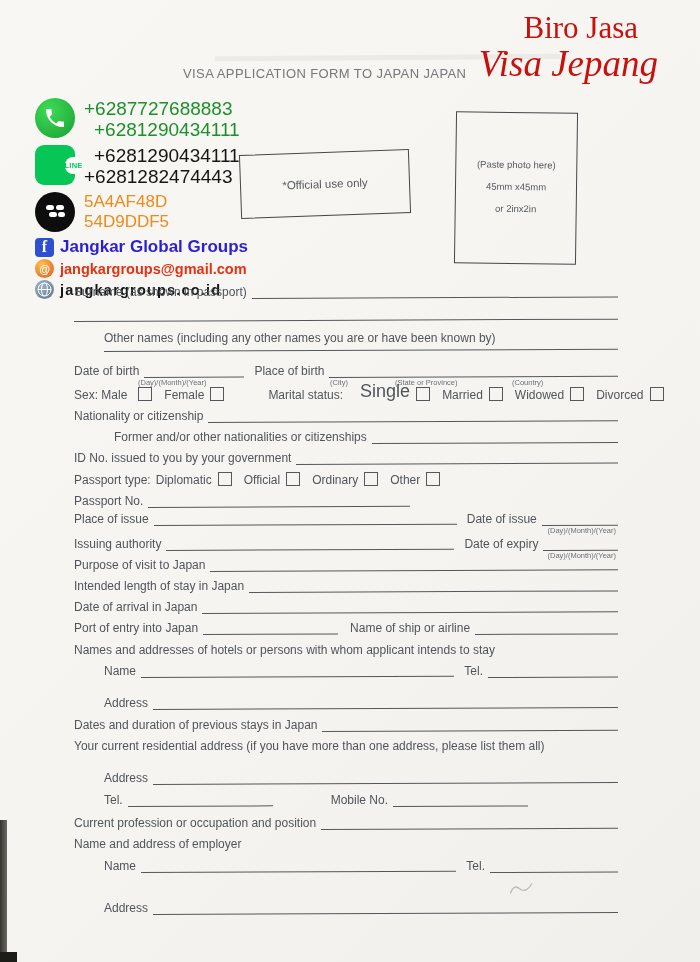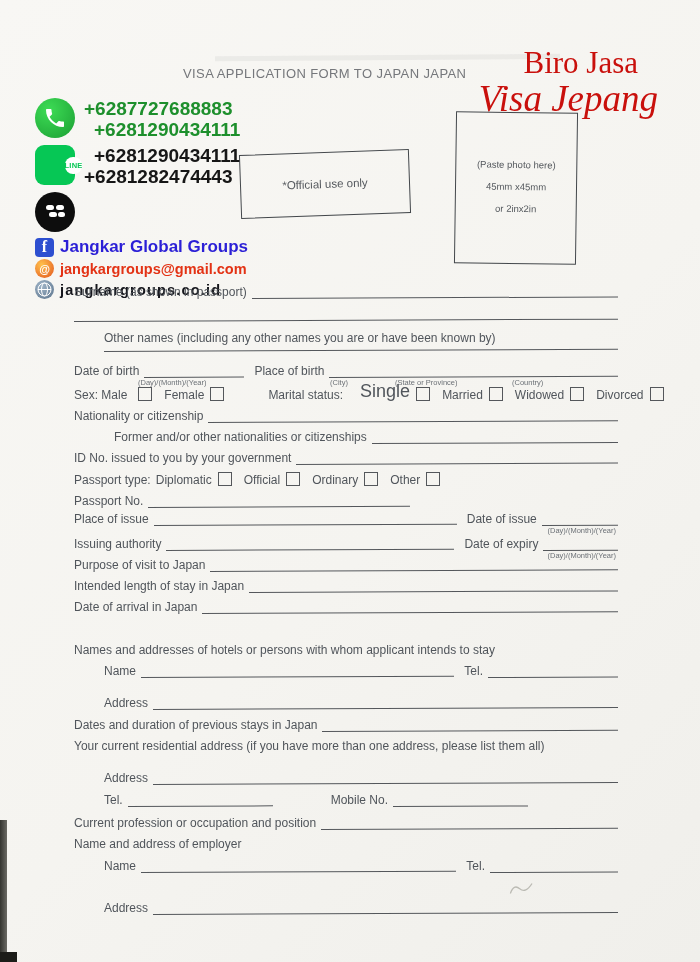--- a/index.html
+++ b/index.html
@@ -5,27 +5,27 @@
   html,body{margin:0;padding:0;}
   .page{
     position:relative;width:700px;height:962px;overflow:hidden;
     background:linear-gradient(135deg,#f8f7f4 0%,#f5f4f0 55%,#f0efeb 100%);
     font-family:"Liberation Sans",sans-serif;
   }
   
   .doc-title{position:absolute;left:183px;top:66px;font-size:13px;letter-spacing:.4px;color:#75777b;}
   .brand{position:absolute;right:42px;top:12px;text-align:right;color:#c9100c;
          font-family:"Liberation Serif",serif;line-height:1.05;}
-  .brand .l1{font-size:31px;margin-right:20px;margin-top:35px;}
+  .brand .l1{font-size:31px;margin-right:20px;}
   .brand .l2{font-size:37px;font-style:italic;}
   .ghost{position:absolute;left:215px;top:55px;width:345px;height:5px;background:#8a8a85;opacity:.10;transform:rotate(-.4deg);}
   
   .contacts{position:absolute;left:35px;top:98px;}
   .c-big{display:flex;align-items:flex-start;gap:9px;margin-bottom:5px;}
-  .c-big .nums{display:flex;flex-direction:column;font-weight:700;font-size:19px;line-height:21px;}
+  .c-big .nums{display:flex;flex-direction:column;font-weight:400;font-size:19px;line-height:21px;}
   .wa-num{color:#1d8f2c;}
   .line-num{color:#161616;}
   .bbm-pin{color:#ef8a1b;font-size:17px;line-height:20px;}
   .indent1{margin-left:10px;}
   .c-small{display:flex;align-items:center;gap:6px;margin-bottom:2px;}
   .fb-label{color:#2b1fd6;font-weight:700;font-size:17px;}
   .mail-label{color:#e33214;font-weight:700;font-size:14.5px;}
   .web-label{color:#15161c;font-weight:700;font-size:14.5px;letter-spacing:1.2px;}
   .ic40{width:40px;height:40px;flex:none;border-radius:50%;position:relative;display:flex;align-items:center;justify-content:center;}
   .ic-wa{background:radial-gradient(circle at 35% 30%,#3ddc55,#1b9e33);}
@@ -98,20 +98,24 @@
       <span class="ic40 ic-bbm">
         <svg width="26" height="26" viewBox="0 0 26 26">
           <g fill="#fff">
               <rect x="4" y="6" width="8" height="5" rx="2.5"></rect>
               <rect x="14" y="6" width="8" height="5" rx="2.5"></rect>
           <rect x="7" y="13" width="8" height="5" rx="2.5"></rect>
               <rect x="16" y="13" width="7" height="5" rx="2.5"></rect>
             </g>
         </svg>
       </span>
+      <span class="nums">
+        <span class="bbm-pin">5A4AF48D</span>
+        <span class="bbm-pin">54D9DDF5</span>
+      </span>
     </div>
     <div class="c-small">
       <span class="ic19 ic-fb">f</span>
       <span class="fb-label">Jangkar Global Groups</span>
     </div>
     <div class="c-small">
       <span class="ic19 ic-mail">@</span>
       <span class="mail-label">jangkargroups@gmail.com</span>
     </div>
     <div class="c-small">
@@ -236,20 +240,26 @@
   <div class="row" style="top:575px">
     <span class="lbl">Intended length of stay in Japan</span>
     <div class="ln"></div>
   </div>
 
   <div class="row" style="top:596px">
     <span class="lbl">Date of arrival in Japan</span>
     <div class="ln"></div>
   </div>
 
+  <div class="row" style="top:617px">
+    <span class="lbl">Port of entry into Japan</span>
+    <div class="ln lnf" style="width:135px"></div>
+    <span class="lbl" style="margin-left:12px">Name of ship or airline</span>
+    <div class="ln"></div>
+  </div>
 
   <div class="row" style="top:639px">
     <span class="lbl">Names and addresses of hotels or persons with whom applicant intends to stay</span>
   </div>
 
   <div class="row ind" style="top:660px">
     <span class="lbl">Name</span>
     <div class="ln"></div>
     <span class="lbl" style="margin-left:10px">Tel.</span>
     <div class="ln lnf" style="width:130px"></div>

